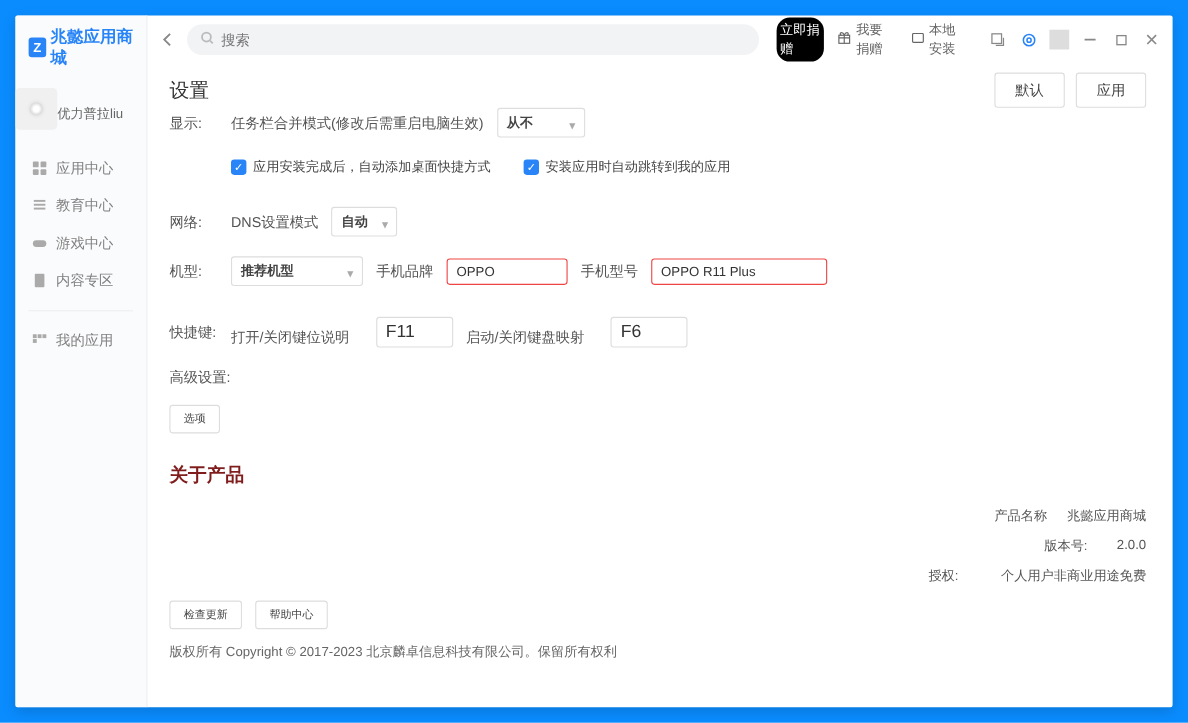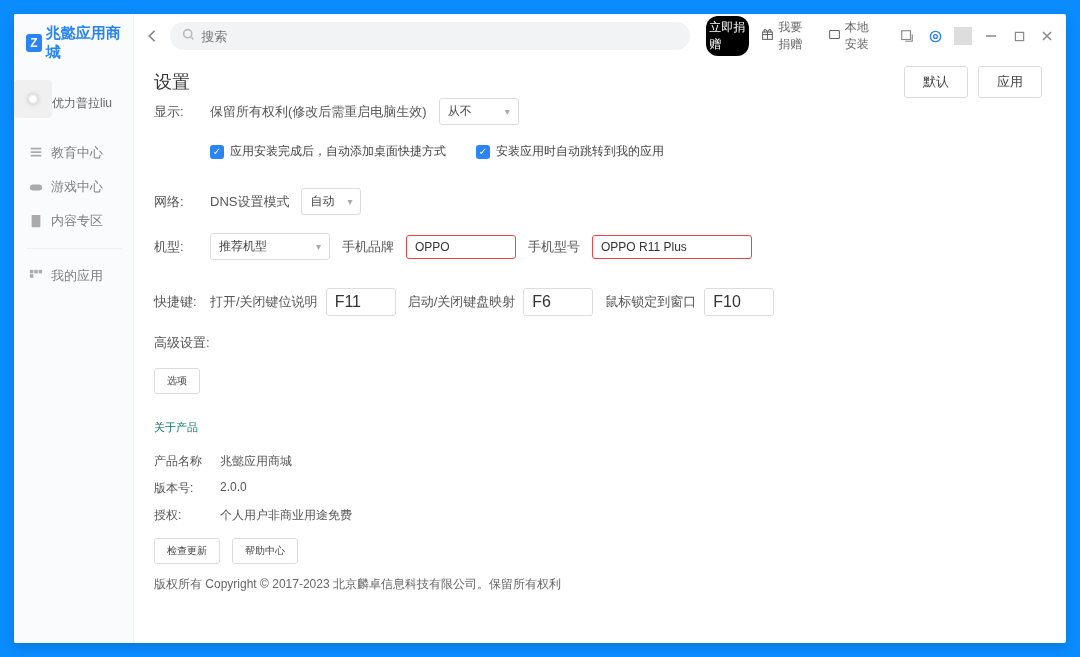--- a/index.html
+++ b/index.html
@@ -234,24 +234,25 @@
   white-space: nowrap;
 }
 .select {
   border: 1px solid #ddd;
   background: #fff;
   padding: 4px 8px;
   font-size: 12px;
   color: #444;
   border-radius: 3px;
   display: flex;
-  align-items: center;
+  align-items: flex-end;
   gap: 4px;
   min-width: 60px;
   cursor: pointer;
+  font-weight: bold;
 }
 .select-caret { color: #aaa; font-size: 10px; margin-left: auto; }
 .text-input {
   border: 1px solid #ef4444;
   padding: 4px 8px;
   font-size: 12px;
   border-radius: 3px;
   min-width: 110px;
 }
 .chk-row {
@@ -274,44 +275,46 @@
   height: 14px;
   border-radius: 3px;
   background: #2985f7;
   color: #fff;
   display: flex;
   align-items: center;
   justify-content: center;
   font-size: 10px;
 }
 .section-gap { margin-top: 14px; }
-.kb-group { display: flex; align-items: center; gap: 8px; }
+.kb-group { display: flex; align-items: flex-end; gap: 24px; }
 .kb-input {
   border: 1px solid #ddd;
   padding: 4px 8px;
   font-size: 16px;
   border-radius: 3px;
   width: 70px;
 }
 .adv-label {
   font-size: 13px;
   color: #555;
   margin: 18px 0 16px;
 }
 .about-title {
-  font-size: 11px;
-  color: #0f766e;
+  font-size: 17px;
+  color: #7f1d1d;
   margin: 26px 0 18px;
+  font-weight: bold;
 }
 .about-row {
   display: flex;
   gap: 14px;
   font-size: 12px;
   color: #555;
   margin-bottom: 10px;
+  justify-content: flex-end;
 }
 .about-row .k { width: 52px; }
 .footer-btns { display: flex; gap: 12px; margin: 14px 0 12px; }
 .copyright {
   font-size: 12px;
   color: #666;
   margin-bottom: 10px;
 }
 .svg-ic { width: 14px; height: 14px; }
 </style>
@@ -325,20 +328,31 @@
       <div class="logo-box">Z</div>
       <span>兆懿应用商城</span>
     </div>
     <div class="avatar-block">
       <div class="avatar">
         <div class="avatar-dot"></div>
       </div>
       <div class="username">优力普拉liu</div>
     </div>
     <div class="nav-group">
+      <div class="nav-item">
+        <span class="nav-icon">
+          <svg class="svg-ic" viewBox="0 0 16 16" fill="currentColor">
+              <rect x="1" y="1" width="6" height="6" rx="1"></rect>
+              <rect x="9" y="1" width="6" height="6" rx="1"></rect>
+              <rect x="1" y="9" width="6" height="6" rx="1"></rect>
+              <rect x="9" y="9" width="6" height="6" rx="1"></rect>
+            </svg>
+        </span>
+        <span>应用中心</span>
+      </div>
       <div class="nav-item">
         <span class="nav-icon">
           <svg class="svg-ic" viewBox="0 0 16 16" fill="currentColor">
               <rect x="2" y="2" width="12" height="2"></rect>
               <rect x="2" y="6" width="12" height="2"></rect>
               <rect x="2" y="10" width="12" height="2"></rect>
             </svg>
         </span>
         <span>教育中心</span>
       </div>
@@ -449,21 +463,21 @@
         <h2>设置</h2>
         <div class="hdr-btns">
           <button class="btn">默认</button>
           <button class="btn">应用</button>
         </div>
       </div>
 
       
       <div class="row">
         <span class="row-label">显示:</span>
-        <span class="field-label">保留所有权利(修改后需重启电脑生效)</span>
+        <span class="field-label">任务栏合并模式(修改后需重启电脑生效)</span>
         <div class="select" style="min-width:80px">
           <span>从不</span>
           <span class="select-caret">▾</span>
         </div>
       </div>
       <div class="chk-row">
         <label class="chk">
           <span class="chk-box">✓</span>
           <span>应用安装完成后，自动添加桌面快捷方式</span>
         </label>
@@ -500,24 +514,20 @@
       <div class="row" style="margin-top:28px">
         <span class="row-label">快捷键:</span>
         <div class="kb-group">
           <span class="field-label">打开/关闭键位说明</span>
           <div class="kb-input">F11</div>
         </div>
         <div class="kb-group">
           <span class="field-label">启动/关闭键盘映射</span>
           <div class="kb-input">F6</div>
         </div>
-        <div class="kb-group">
-          <span class="field-label">鼠标锁定到窗口</span>
-          <div class="kb-input">F10</div>
-        </div>
       </div>
 
       
       <div class="adv-label">高级设置:</div>
       <button class="btn btn-sm">选项</button>
 
       
       <div class="about-title">关于产品</div>
       <div class="about-row">
         <span class="k">产品名称</span>

